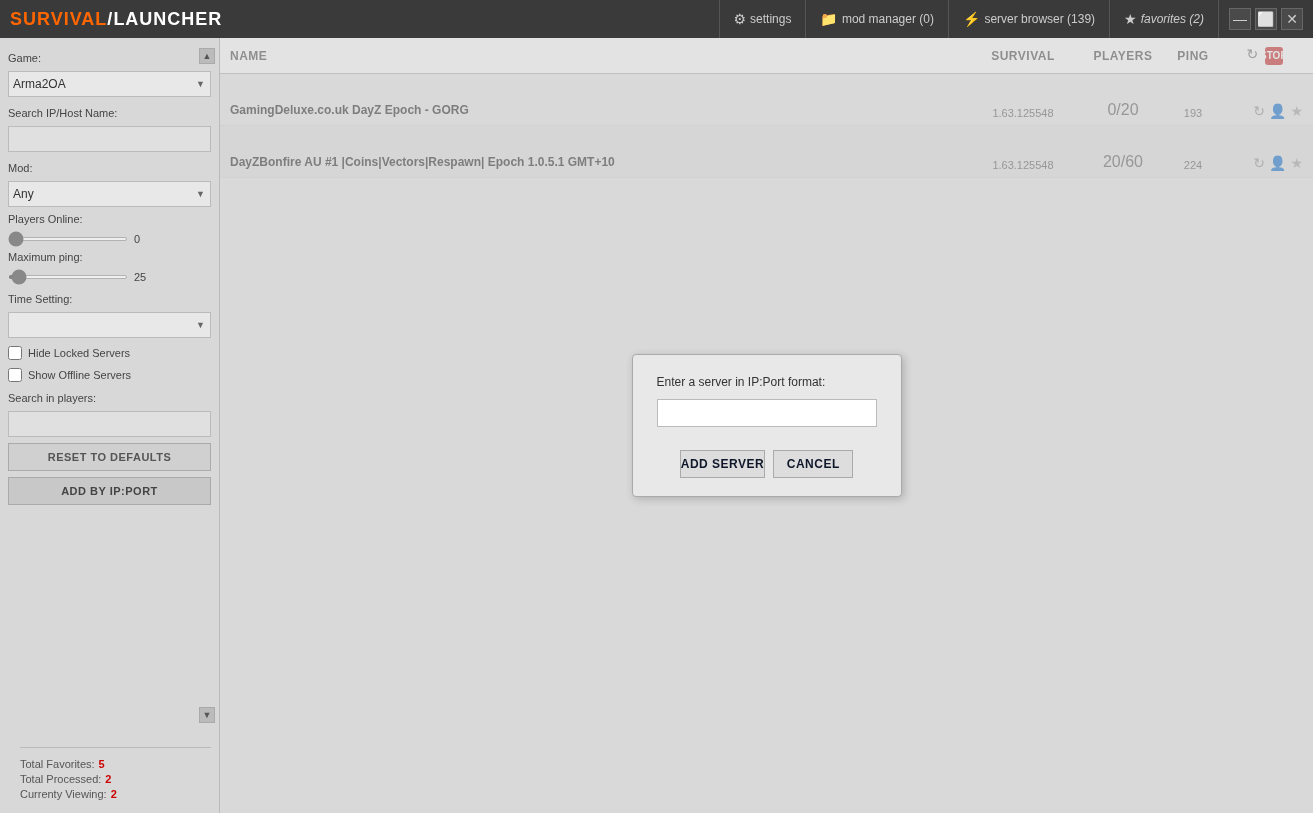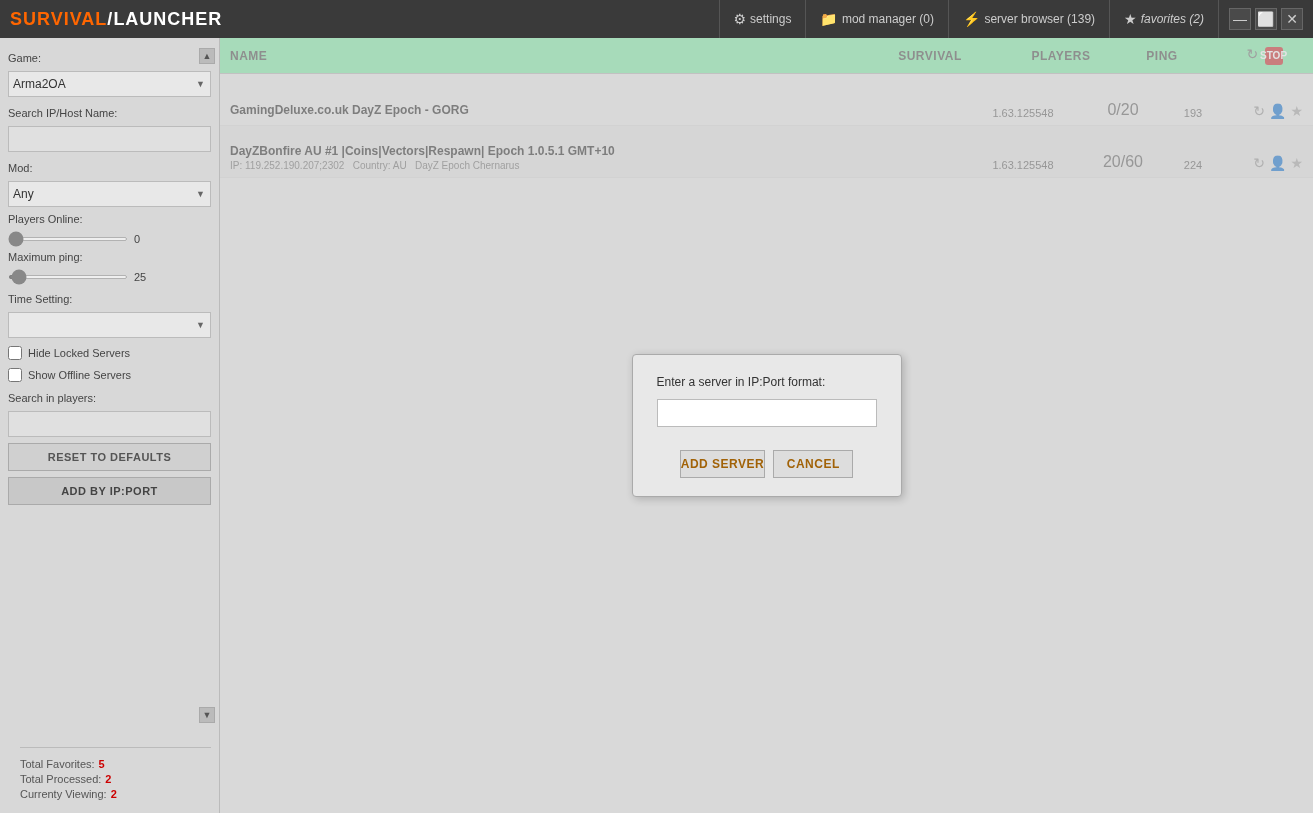--- a/index.html
+++ b/index.html
@@ -219,25 +219,24 @@
       background: #ebebeb;
       display: flex;
       flex-direction: column;
       position: relative;
     }
 
     
     #table-header {
       display: flex;
       align-items: center;
-      background: #86efac;
+      background: #ffffff;
       border-bottom: 1px solid #bbb;
       height: 36px;
       padding: 0 10px;
-      gap: 31px;
     }
     .th-name { flex: 1; color: #555; font-size: 12px; font-weight: bold; letter-spacing: 0.5px; }
     .th-version { width: 120px; text-align: center; color: #555; font-size: 12px; font-weight: bold; letter-spacing: 0.5px; }
     .th-players { width: 80px; text-align: center; color: #555; font-size: 12px; font-weight: bold; letter-spacing: 0.5px; }
     .th-ping { width: 60px; text-align: center; color: #555; font-size: 12px; font-weight: bold; letter-spacing: 0.5px; }
     .th-actions { width: 80px; text-align: center; }
 
     .th-refresh-icon { font-size: 14px; color: #777; cursor: pointer; margin: 0 3px; }
     .th-stop-icon {
       display: inline-flex;
@@ -324,21 +323,21 @@
     #dialog-buttons {
       display: flex;
       gap: 8px;
       justify-content: center;
     }
     .dialog-btn {
       min-width: 80px;
       height: 28px;
       background: #ddd;
       border: 1px solid #aaa;
-      color: #a16207;
+      color: #0f172a;
       font-size: 12px;
       font-weight: bold;
       cursor: pointer;
       letter-spacing: 0.5px;
       text-transform: uppercase;
       margin-top: 9px;
     }
   </style>
 </head>
 <body>
@@ -471,21 +470,20 @@
         <div class="server-actions">
           <span class="row-icon">↻</span>
           <span class="row-icon">👤</span>
           <span class="row-icon star-icon">★</span>
         </div>
       </div>
 
       <div class="server-row alt">
         <div class="server-name-block">
           <div class="server-name">DayZBonfire AU #1 |Coins|Vectors|Respawn| Epoch 1.0.5.1 GMT+10</div>
-          <div class="server-details">IP: 119.252.190.207;2302 &nbsp; Country: AU &nbsp; DayZ Epoch Chernarus</div>
         </div>
         <div class="server-version">1.63.125548</div>
         <div class="server-players">20/60</div>
         <div class="server-ping">224</div>
         <div class="server-actions">
           <span class="row-icon">↻</span>
           <span class="row-icon">👤</span>
           <span class="row-icon star-icon">★</span>
         </div>
       </div>

